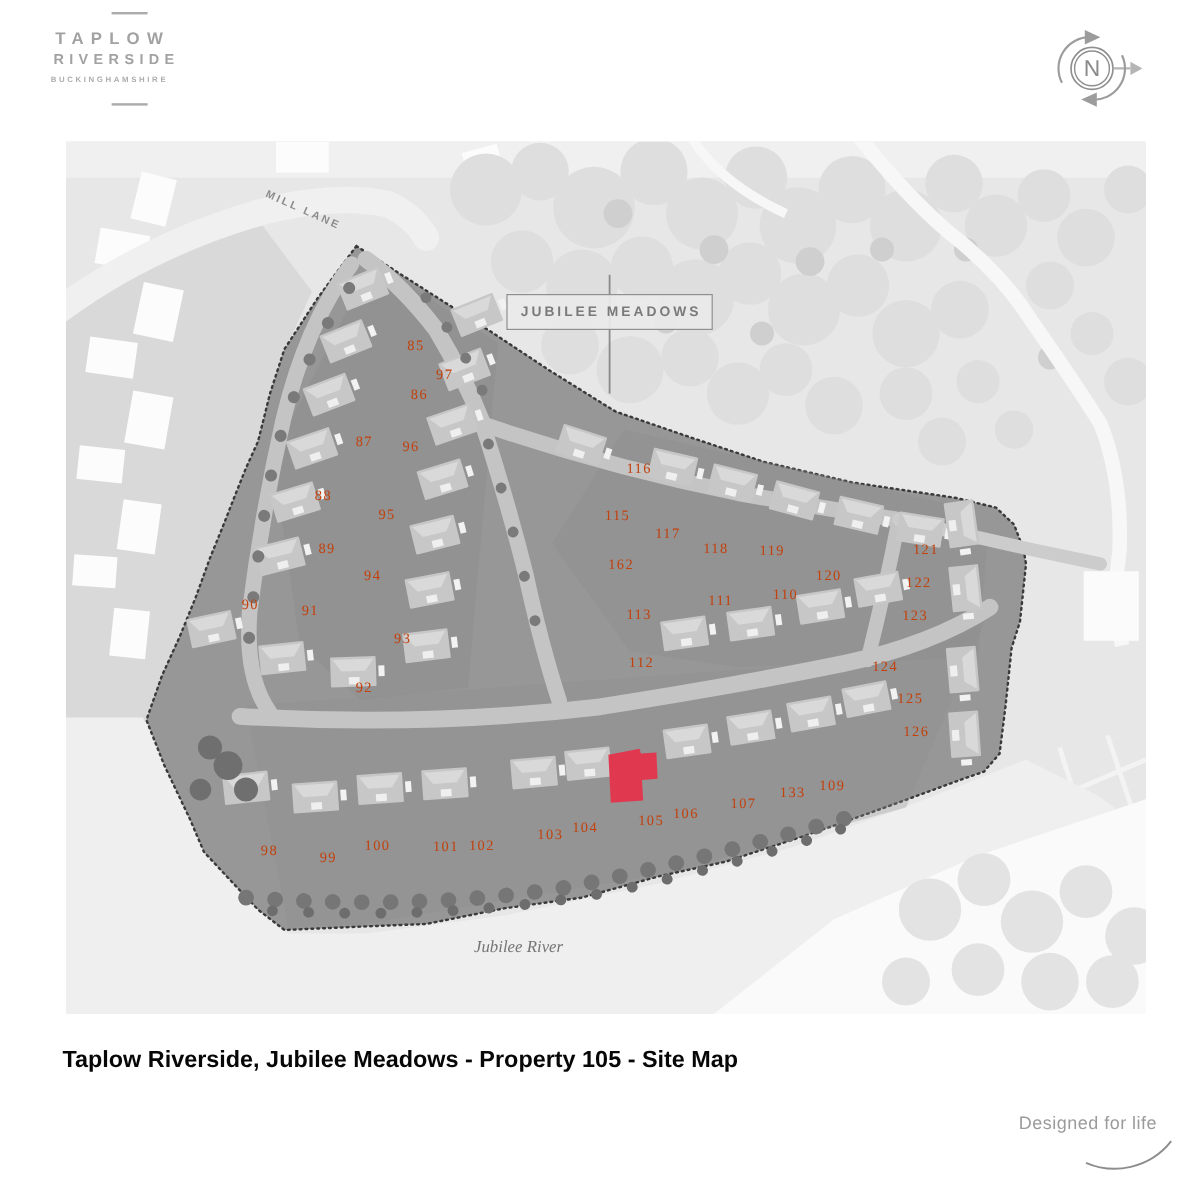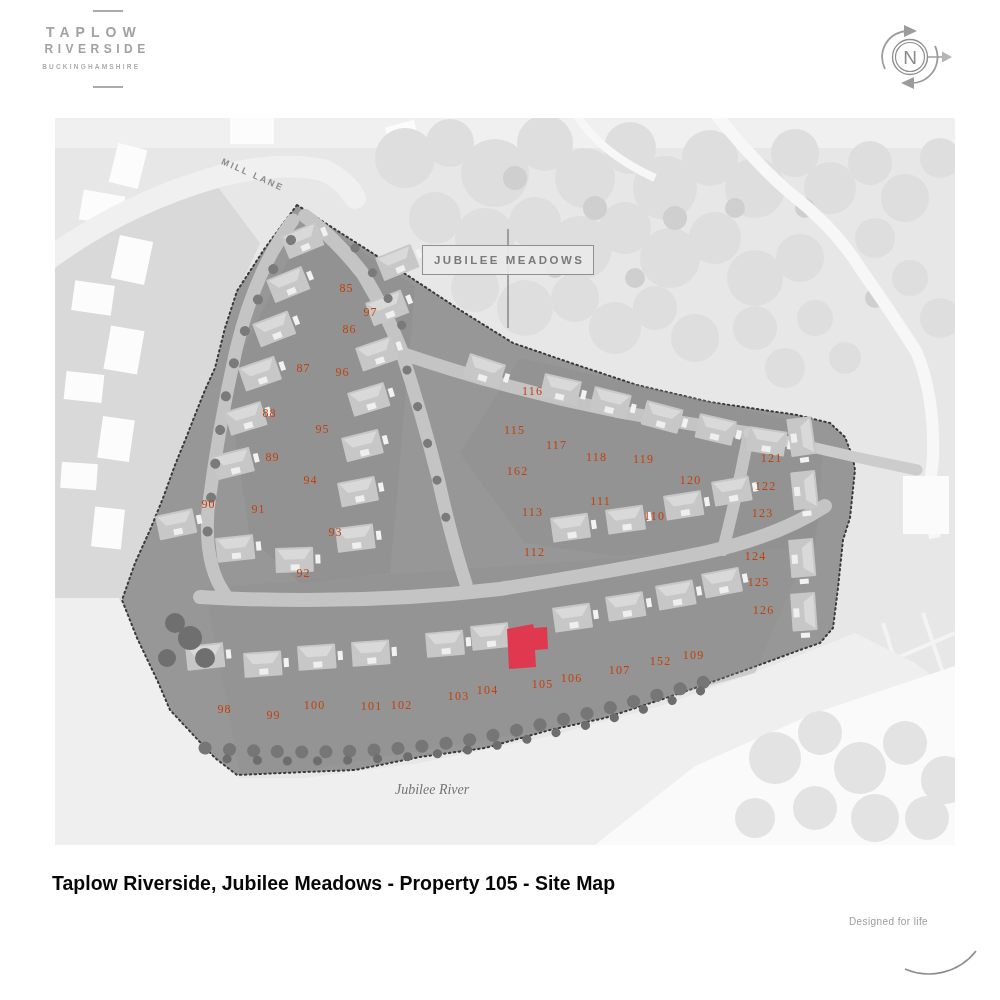--- a/index.html
+++ b/index.html
@@ -36,21 +36,21 @@
   .plot-layer{position:absolute;left:0;top:0;width:100%;height:100%;z-index:3;}
   .plot-num{position:absolute;transform:translate(-50%,-50%);color:#c2410c;
             font-size:12px;letter-spacing:1.2px;text-indent:1.2px;white-space:nowrap;font-family:Liberation Serif, serif;}
 
   
   .caption{position:absolute;left:52px;top:872px;font-size:19.5px;font-weight:bold;color:#070707;}
 
   
   .berkeley{position:absolute;left:845px;top:915px;width:140px;height:60px;}
   .berkeley .name{font-family:"Liberation Serif",serif;font-size:29px;color:#8d8d8d;line-height:1;}
-  .berkeley .tag{font-size:10px;color:#9b9b9b;letter-spacing:.4px;margin-top:1px;padding-left:4px;}
+  .berkeley .tag{font-size:15px;color:#9b9b9b;letter-spacing:.4px;margin-top:13px;padding-left:4px;}
   .berkeley svg{position:absolute;left:58px;top:34px;}
 </style>
 </head>
 <body>
 
 <div class="brand">
   <div class="rule top"></div>
   <div class="t1">TAPLOW</div>
   <div class="t2">RIVERSIDE</div>
   <div class="t3">BUCKINGHAMSHIRE</div>
@@ -287,37 +287,37 @@
       <div class="plot-num" style="left: 169px; top: 591px;">98</div>
       <div class="plot-num" style="left: 218px; top: 597px;">99</div>
       <div class="plot-num" style="left: 259px; top: 587px;">100</div>
       <div class="plot-num" style="left: 316px; top: 588px;">101</div>
       <div class="plot-num" style="left: 346px; top: 587px;">102</div>
       <div class="plot-num" style="left: 403px; top: 578px;">103</div>
       <div class="plot-num" style="left: 432px; top: 572px;">104</div>
       <div class="plot-num" style="left: 487px; top: 566px;">105</div>
       <div class="plot-num" style="left: 516px; top: 560px;">106</div>
       <div class="plot-num" style="left: 564px; top: 552px;">107</div>
-      <div class="plot-num" style="left: 605px; top: 543px;">152</div>
+      <div class="plot-num" style="left: 605px; top: 543px;">133</div>
       <div class="plot-num" style="left: 638px; top: 537px;">109</div>
-      <div class="plot-num" style="left: 599px; top: 398px;">110</div>
+      <div class="plot-num" style="left: 599px; top: 378px;">110</div>
       <div class="plot-num" style="left: 545px; top: 383px;">111</div>
       <div class="plot-num" style="left: 479px; top: 434px;">112</div>
       <div class="plot-num" style="left: 477px; top: 394px;">113</div>
       <div class="plot-num" style="left: 462px; top: 353px;">162</div>
       <div class="plot-num" style="left: 459px; top: 312px;">115</div>
       <div class="plot-num" style="left: 477px; top: 273px;">116</div>
       <div class="plot-num" style="left: 501px; top: 327px; text-align: right;">117</div>
       <div class="plot-num" style="left: 541px; top: 339px;">118</div>
       <div class="plot-num" style="left: 588px; top: 341px;">119</div>
       <div class="plot-num" style="left: 635px; top: 362px;">120</div>
       <div class="plot-num" style="left: 716px; top: 340px;">121</div>
       <div class="plot-num" style="left: 710px; top: 368px;">122</div>
       <div class="plot-num" style="left: 707px; top: 395px;">123</div>
-      <div class="plot-num" style="left: 700px; top: 438px; text-align: right;">124</div>
+      <div class="plot-num" style="left: 682px; top: 438px; text-align: right;">124</div>
       <div class="plot-num" style="left: 703px; top: 464px;">125</div>
       <div class="plot-num" style="left: 708px; top: 492px;">126</div>
     </div>
 </div>
 
 <div class="caption">Taplow Riverside, Jubilee Meadows - Property 105 - Site Map</div>
 
 <div class="berkeley">
   <div class="tag">Designed for life</div>
   <svg width="78" height="28" viewBox="0 0 78 28">

